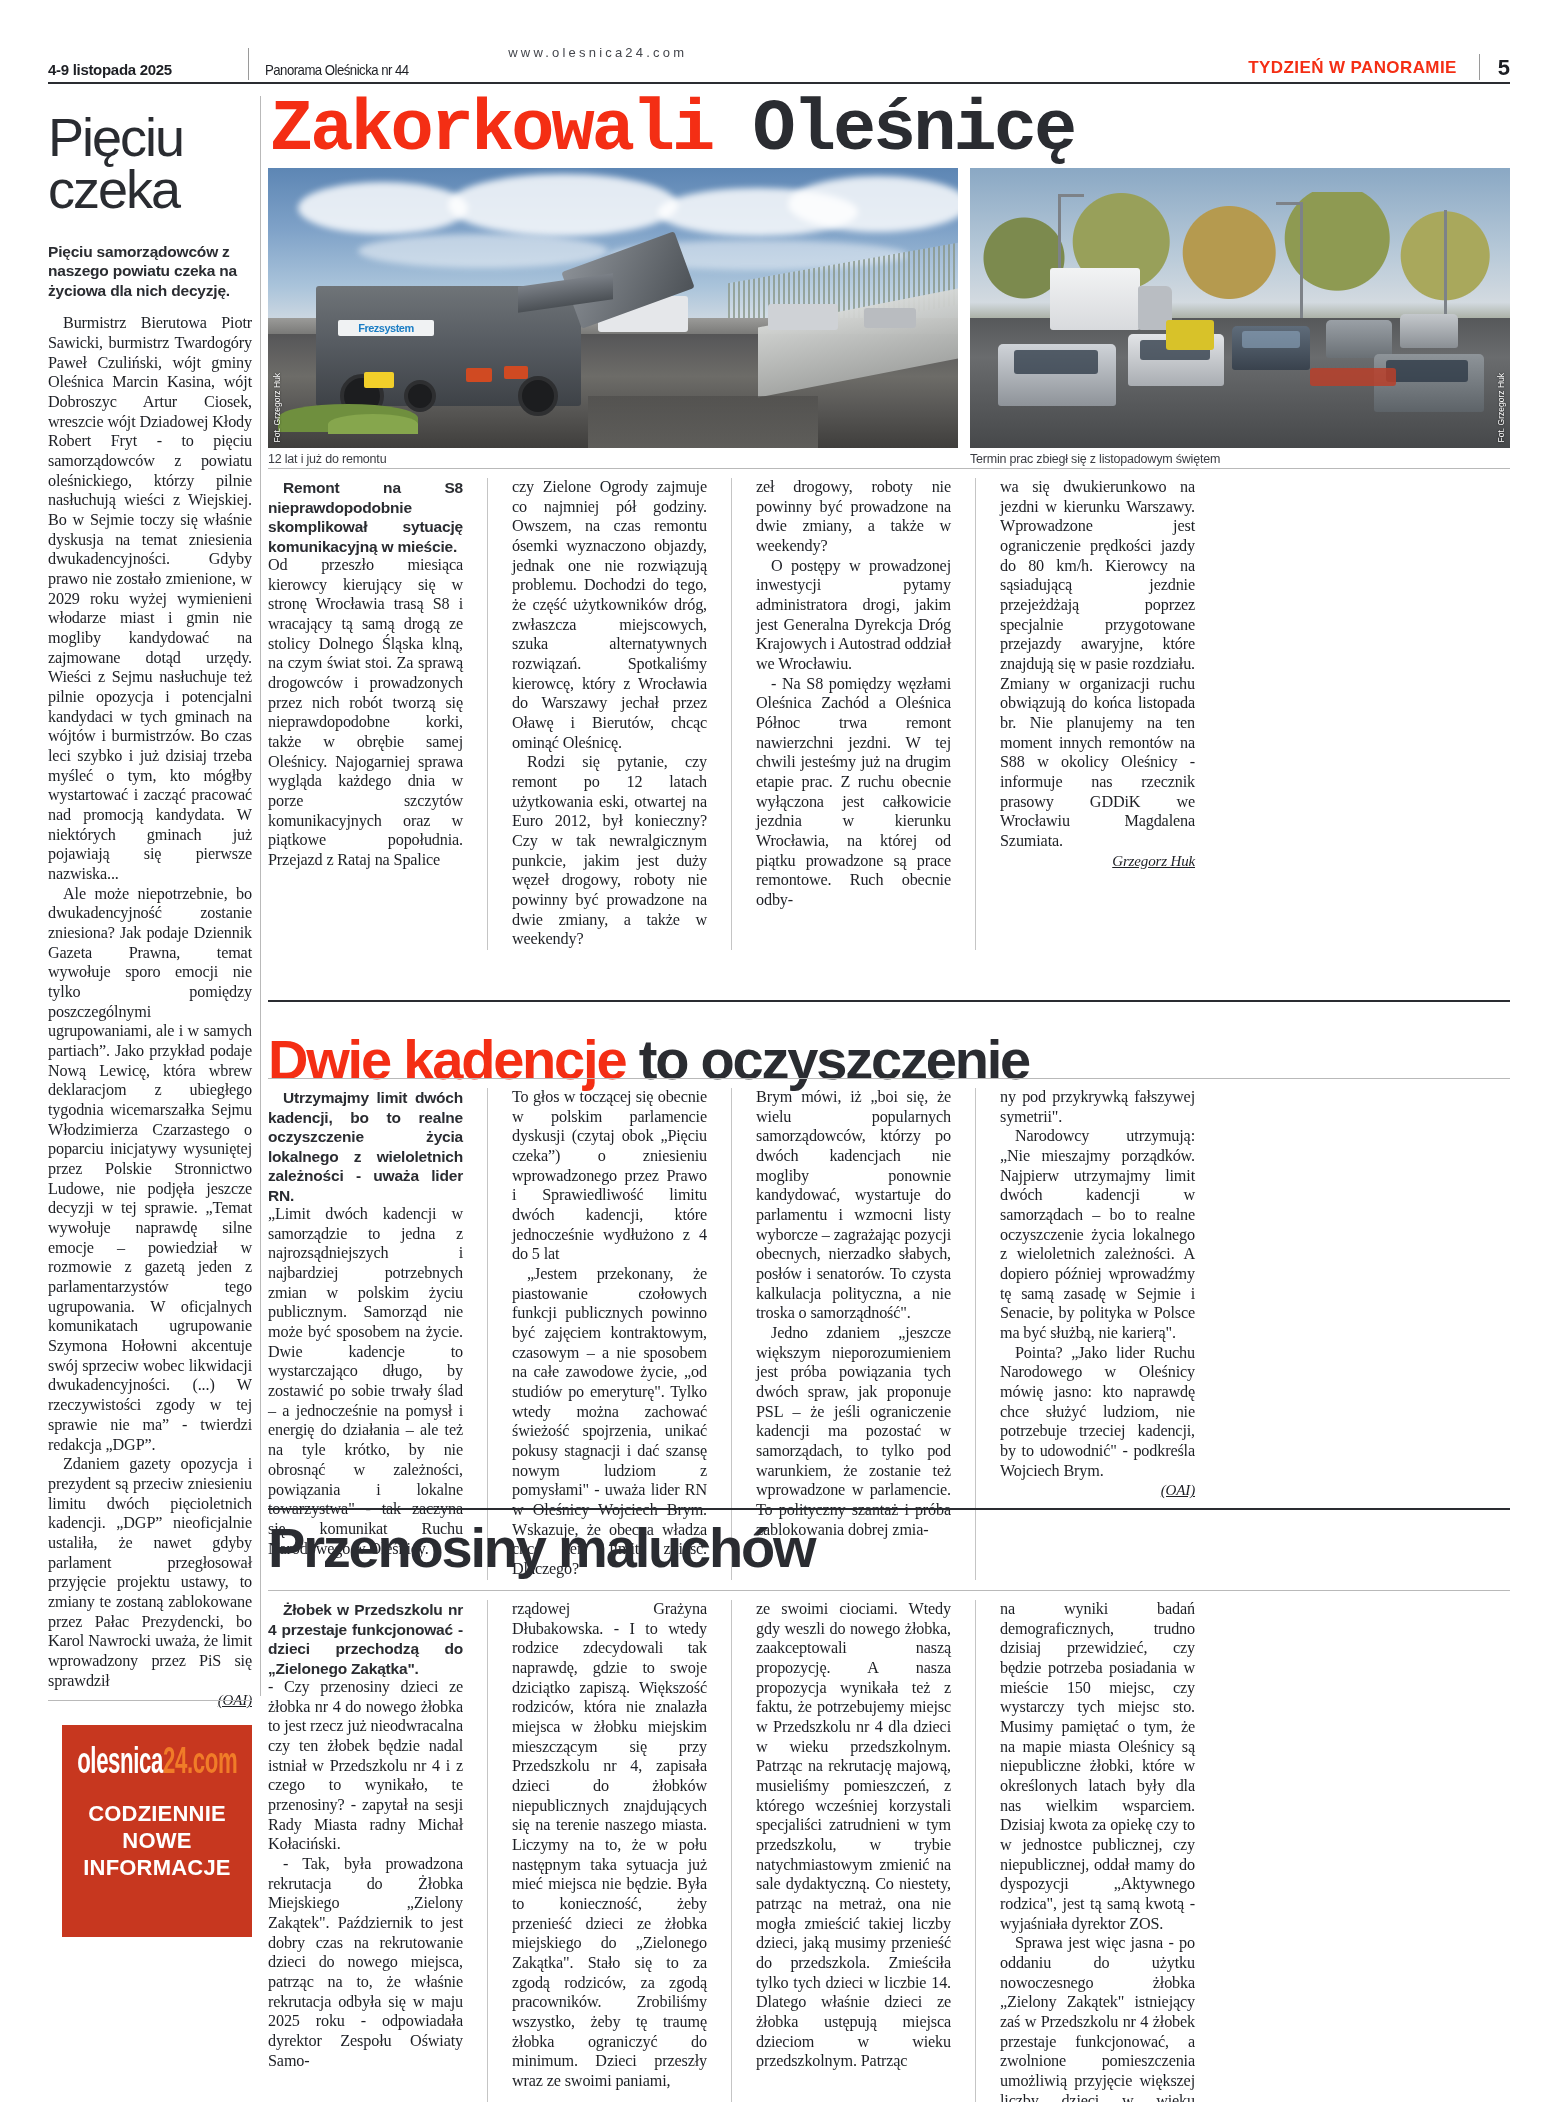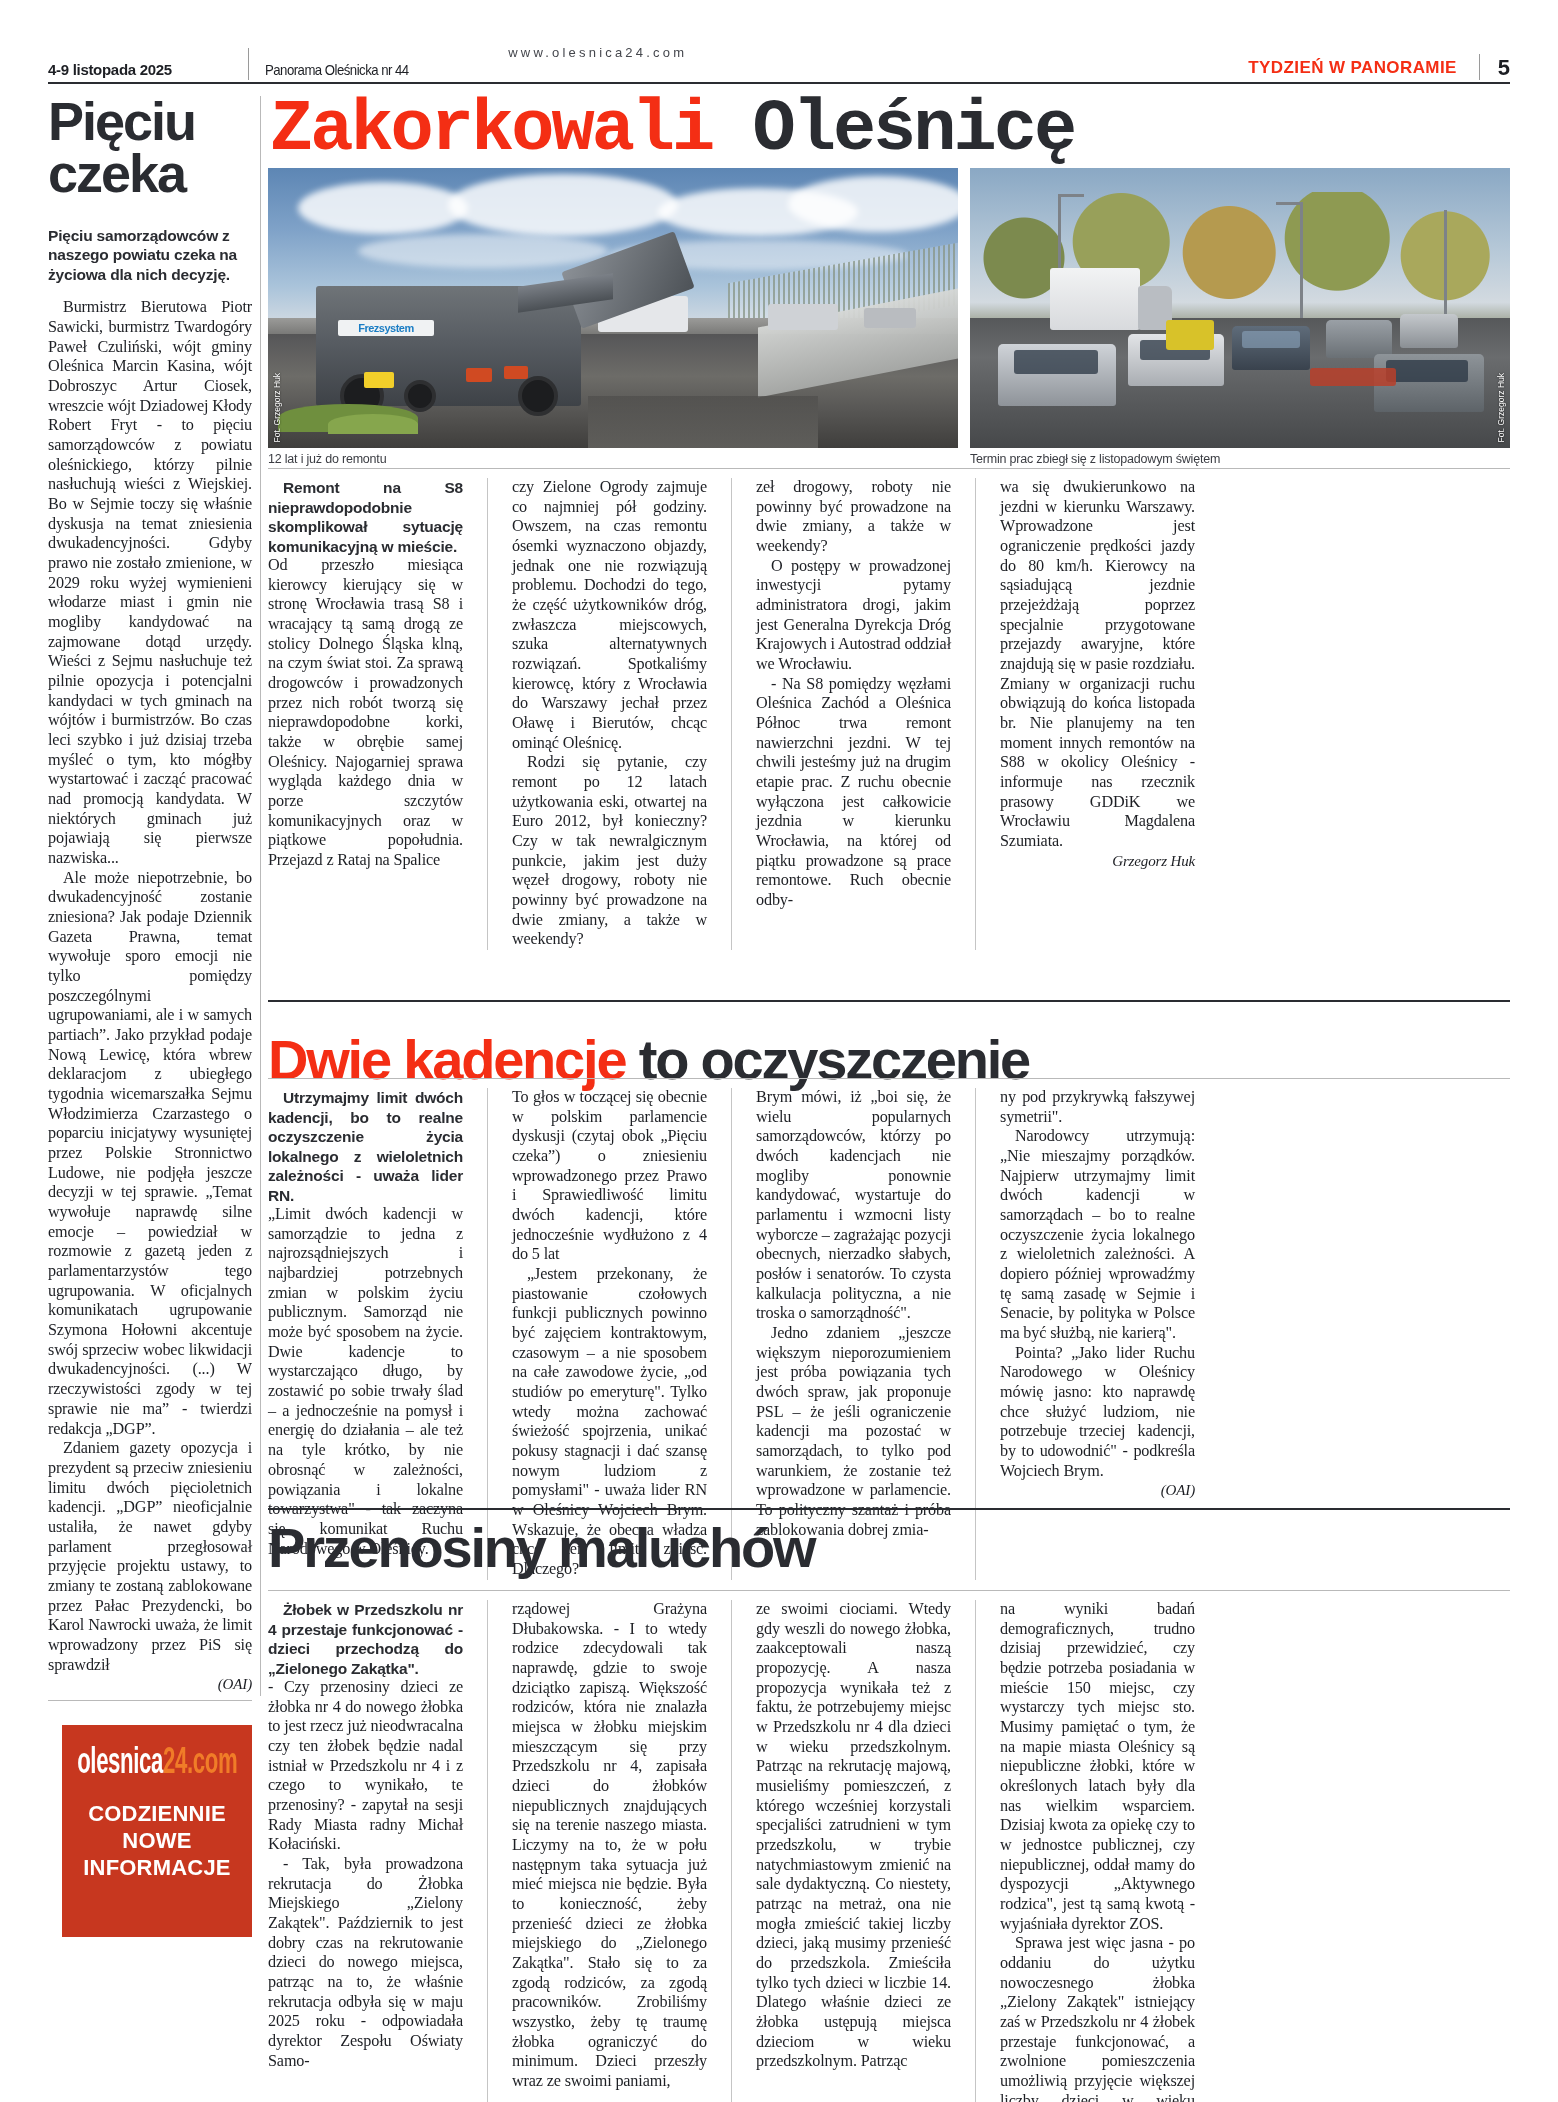--- a/index.html
+++ b/index.html
@@ -52,36 +52,36 @@
 
   
   .vrule { position:absolute; width:1px; background:#b9b9b9; }
   .hrule { position:absolute; height:2px; background:#2a2c31; }
   .hrule-thin { position:absolute; height:1px; background:#b9b9b9; }
 
   
   .leftcol { position:absolute; left:48px; top:96px; width:204px; }
   .lead-head {
     font-family:"Liberation Sans", sans-serif;
-    font-weight:bold; font-size:54px; line-height:0.96;
-    letter-spacing:-2px; color:#2a2c31; margin:0 0 26px 0;
+    font-weight:normal; font-size:54px; line-height:0.96;
+    letter-spacing:-2px; color:#2a2c31; margin:16px 0 26px 0;
   }
   .lead-bold {
     font-family:"Liberation Sans", sans-serif;
     font-weight:bold; font-size:15.5px; line-height:1.26;
     letter-spacing:-0.2px; color:#2a2c31; margin:0 0 14px 0;
   }
   .body-text {
     font-size:16.2px; line-height:1.215; text-align:justify;
     hyphens:auto; -webkit-hyphens:auto;
     letter-spacing:-0.15px;
   }
   .body-text p { margin:0; text-indent:15px; }
   .body-text p.noind { text-indent:0; }
-  .byline { text-align:right; font-style:italic; font-size:15px; margin-top:6px; }
+  .byline { text-align:right; font-style:italic; font-size:15px; margin-top:6px;text-decoration:underline; }
 
   
   .adbox {
     position:absolute; left:62px; top:1725px; width:190px; height:212px;
     background:#c7371f;
     display:flex; flex-direction:column; align-items:center; justify-content:flex-start;
     padding-top:20px; overflow:hidden;
   }
   .ad-logo {
     font-family:"Liberation Sans", sans-serif;

